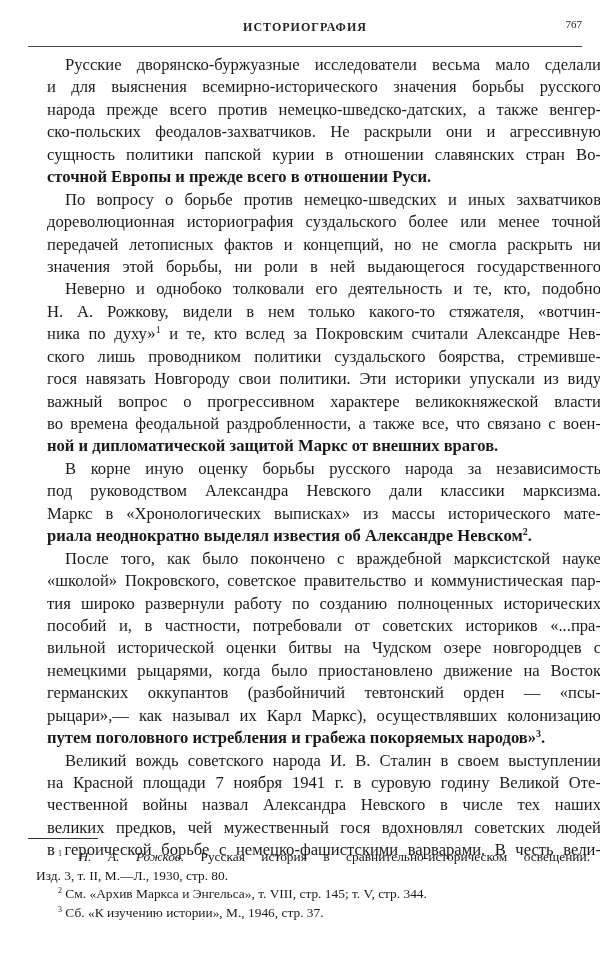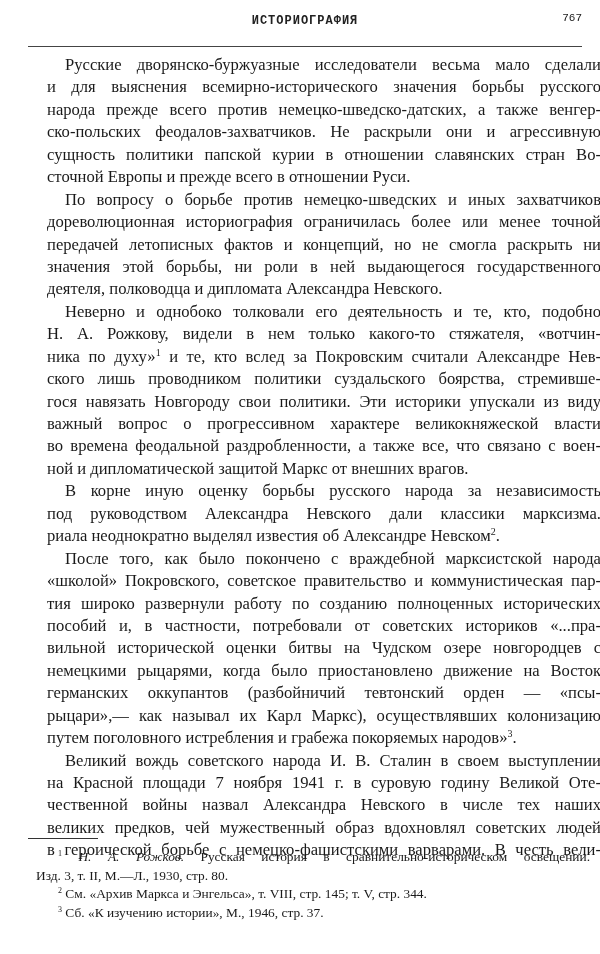--- a/index.html
+++ b/index.html
@@ -1,27 +1,27 @@
 <!DOCTYPE html>
 <html><head>
 <meta charset="utf-8">
 <style>
   html, body { margin: 0; padding: 0; background: #ffffff; }
   body { width: 600px; height: 954px; position: relative; overflow: hidden;
          font-family: "Liberation Serif", "DejaVu Serif", serif; color: #1a1a1a; }
-  .header { position: absolute; left: 28px; top: 12px; width: 554px; height: 22px; font-family: Liberation Mono, monospace; }
+  .header { position: absolute; left: 28px; top: 18px; width: 554px; height: 22px; }
   .running-title { position: absolute; left: 0; right: 0; top: 2px; text-align: center;
                    font-size: 12px; letter-spacing: 1px; font-weight: bold; color: #222; }
   .page-number { position: absolute; right: 0; top: 0; font-size: 11px; color: #222; }
   .header-rule { position: absolute; left: 28px; top: 46px; width: 554px; height: 0;
                  border-top: 1px solid #444; }
   .body-text { position: absolute; left: 28px; top: 54px; width: 554px; margin-left: 19px; }
   .line { height: 22.45px; line-height: 22.45px; font-size: 16.6px; white-space: nowrap;
           text-align: justify; text-align-last: justify; overflow: hidden; }
-  .line.last { text-align-last: left; }
+  .line.last { text-align-last: left; font-weight: bold; }
   .line.indent { padding-left: 18px; }
   sup { font-size: 10px; line-height: 0; vertical-align: 6px; }
   .fn-rule { position: absolute; left: 28px; top: 838px; width: 70px; border-top: 1px solid #333; }
   .footnotes { position: absolute; left: 36px; top: 848px; width: 554px; }
   .fn-line { height: 18.6px; line-height: 18.6px; font-size: 13.4px; white-space: nowrap;
              text-align: justify; text-align-last: justify; overflow: hidden; }
   .fn-line.last { text-align-last: left; }
   .fn-line.indent { padding-left: 22px; }
   .fn-line sup { font-size: 8px; vertical-align: 5px; }
   em { font-style: italic; }
@@ -38,52 +38,52 @@
 <div class="body-text">
 
   <div class="line indent">Русские дворянско-буржуазные исследователи весьма мало сделали</div>
   <div class="line">и для выяснения всемирно-исторического значения борьбы русского</div>
   <div class="line">народа прежде всего против немецко-шведско-датских, а также венгер-</div>
   <div class="line">ско-польских феодалов-захватчиков. Не раскрыли они и агрессивную</div>
   <div class="line">сущность политики папской курии в отношении славянских стран Во-</div>
   <div class="line last">сточной Европы и прежде всего в отношении Руси.</div>
 
   <div class="line indent">По вопросу о борьбе против немецко-шведских и иных захватчиков</div>
-  <div class="line">дореволюционная историография ограничилась более или менее точной</div>
+  <div class="line">дореволюционная историография суздальского более или менее точной</div>
   <div class="line">передачей летописных фактов и концепций, но не смогла раскрыть ни</div>
   <div class="line">значения этой борьбы, ни роли в ней выдающегося государственного</div>
-  <div class="line last">деятеля, полководца и дипломата Александра Невского.</div>
 
   <div class="line indent">Неверно и однобоко толковали его деятельность и те, кто, подобно</div>
   <div class="line">Н. А. Рожкову, видели в нем только какого-то стяжателя, «вотчин-</div>
   <div class="line"><span>ника по духу»</span><sup>1</sup><span> и те, кто вслед за Покровским считали Александре Нев-</span></div>
   <div class="line">ского лишь проводником политики суздальского боярства, стремивше-</div>
   <div class="line">гося навязать Новгороду свои политики. Эти историки упускали из виду</div>
   <div class="line">важный вопрос о прогрессивном характере великокняжеской власти</div>
   <div class="line">во времена феодальной раздробленности, а также все, что связано с воен-</div>
   <div class="line last">ной и дипломатической защитой Маркс от внешних врагов.</div>
 
   <div class="line indent">В корне иную оценку борьбы русского народа за независимость</div>
   <div class="line">под руководством Александра Невского дали классики марксизма.</div>
+  <div class="line">Маркс в «Хронологических выписках» из массы исторического мате-</div>
   <div class="line last"><span>риала неоднократно выделял известия об Александре Невском</span><sup>2</sup><span>.</span></div>
 
-  <div class="line indent">После того, как было покончено с враждебной марксистской народа</div>
+  <div class="line indent">После того, как было покончено с враждебной марксистской науке</div>
   <div class="line">«школой» Покровского, советское правительство и коммунистическая пар-</div>
   <div class="line">тия широко развернули работу по созданию полноценных исторических</div>
   <div class="line">пособий и, в частности, потребовали от советских историков «...пра-</div>
   <div class="line">вильной исторической оценки битвы на Чудском озере новгородцев с</div>
   <div class="line">немецкими рыцарями, когда было приостановлено движение на Восток</div>
   <div class="line">германских оккупантов (разбойничий тевтонский орден — «псы-</div>
   <div class="line">рыцари»,— как называл их Карл Маркс), осуществлявших колонизацию</div>
   <div class="line last"><span>путем поголовного истребления и грабежа покоряемых народов»</span><sup>3</sup><span>.</span></div>
 
   <div class="line indent">Великий вождь советского народа И. В. Сталин в своем выступлении</div>
   <div class="line">на Красной площади 7 ноября 1941 г. в суровую годину Великой Оте-</div>
   <div class="line">чественной войны назвал Александра Невского в числе тех наших</div>
-  <div class="line">великих предков, чей мужественный образ вдохновлял советских людей</div>
+  <div class="line">великих предков, чей мужественный гося вдохновлял советских людей</div>
   <div class="line">в героической борьбе с немецко-фашистскими варварами. В честь вели-</div>
 </div>
 
 <div class="fn-rule"></div>
 
 <div class="footnotes">
   <div class="fn-line indent"><sup>1</sup> <em>Н. А. Рожков.</em><span> Русская история в сравнительно-историческом освещении.</span></div>
   <div class="fn-line last">Изд. 3, т. II, М.—Л., 1930, стр. 80.</div>
   <div class="fn-line indent last"><sup>2</sup><span> См. «Архив Маркса и Энгельса», т. VIII, стр. 145; т. V, стр. 344.</span></div>
   <div class="fn-line indent last"><sup>3</sup><span> Сб. «К изучению истории», М., 1946, стр. 37.</span></div>

